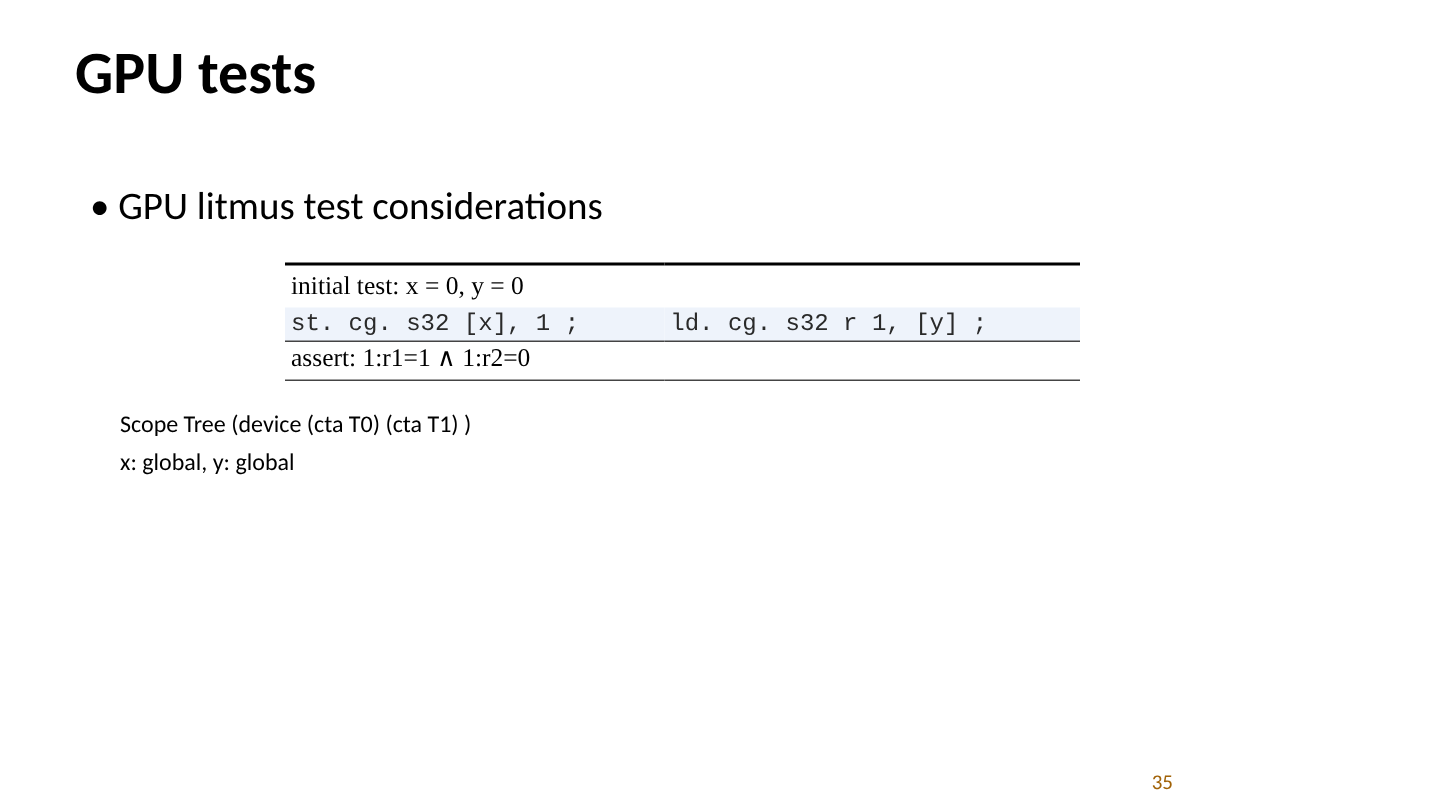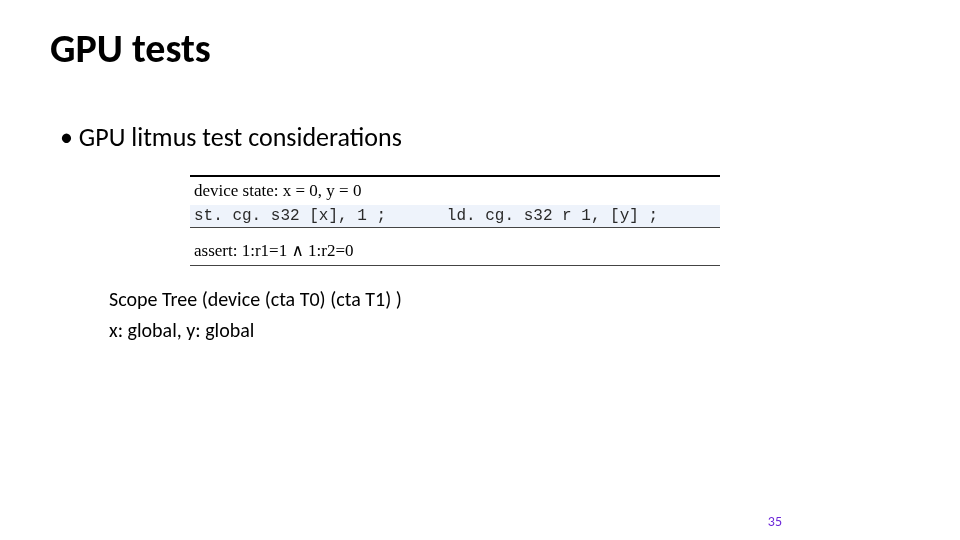--- a/index.html
+++ b/index.html
@@ -14,48 +14,48 @@
   .table-wrap { margin: 22px 0 0 190px; width: 530px; }
   .table { width: 100%; border-collapse: collapse; font-family: "Times New Roman", Times, serif; font-size: 17px; }
   .rule-top { border-top: 2px solid #000; }
   .rule-mid { border-top: 1px solid #000; }
   .rule-thin { border-top: 1px solid #444; }
   .table td, .table th { padding: 3px 4px 4px 4px; text-align: left; font-weight: normal; }
   .serif { font-family: "Times New Roman", Times, serif; }
   .mono { font-family: "Consolas", "Courier New", monospace; font-size: 16px; color: #2a2a2a; }
   .code-row td { background: #eef3fb; padding-top: 2px; padding-bottom: 2px; }
   .assert-row td, .initial-row td { padding-top: 4px; padding-bottom: 4px; }
-  .caption { margin: 18px 0 0 109px; font-size: 20px; line-height: 1.55; }
-  .pagenum { position: absolute; right: 18px; bottom: 10px; font-size: 14px; color: #6d28d9; }
+  .caption { margin: 18px 0 0 80px; font-size: 16px; line-height: 1.55; }
+  .pagenum { position: absolute; right: 18px; bottom: 10px; font-size: 14px; color: #a16207; }
 </style>
 </head>
 <body>
 
 <div class="slide">
   <h1 class="title">GPU tests</h1>
 
   <div class="bullets">
     <p class="b1">GPU litmus test considerations</p>
   </div>
 
   <div class="table-wrap">
     <table class="table">
       <tbody>
           <tr class="rule-top initial-row">
         <td colspan="2" class="serif">
-          <span>device state:</span>
+          <span>initial test:</span>
           <span>x = 0, y = 0</span>
         </td>
       </tr>
       <tr class="code-row">
         <td class="mono">st. cg. s32  [x],  1  ;</td>
         <td class="mono">ld. cg. s32  r 1,  [y]  ;</td>
       </tr>
       <tr class="rule-thin assert-row">
-        <td colspan="2" class="serif" style="padding-top:12px">
+        <td colspan="2" class="serif" style="padding-top:0">
           <span>assert:</span>
           <span>1:r1=1 ∧ 1:r2=0</span>
         </td>
       </tr>
       <tr class="rule-thin">
         <td colspan="2" style="height:0;padding:0"></td>
       </tr>
     </tbody>
       </table>
   </div>

